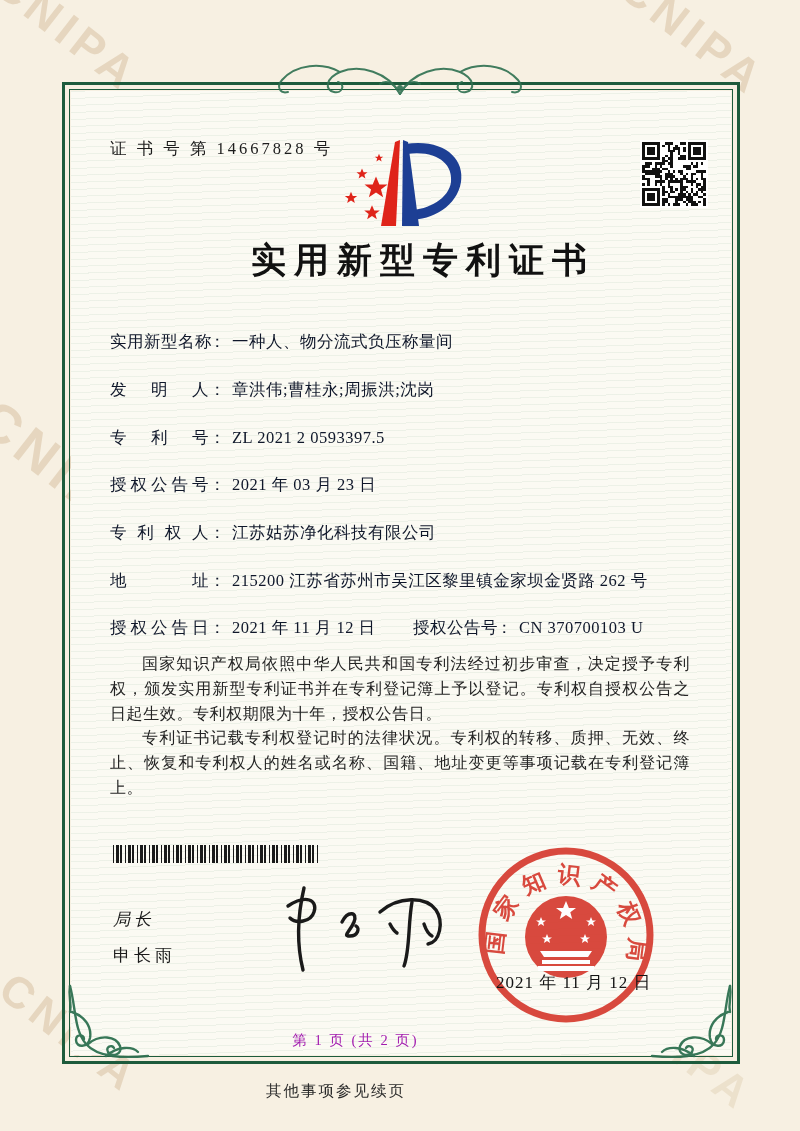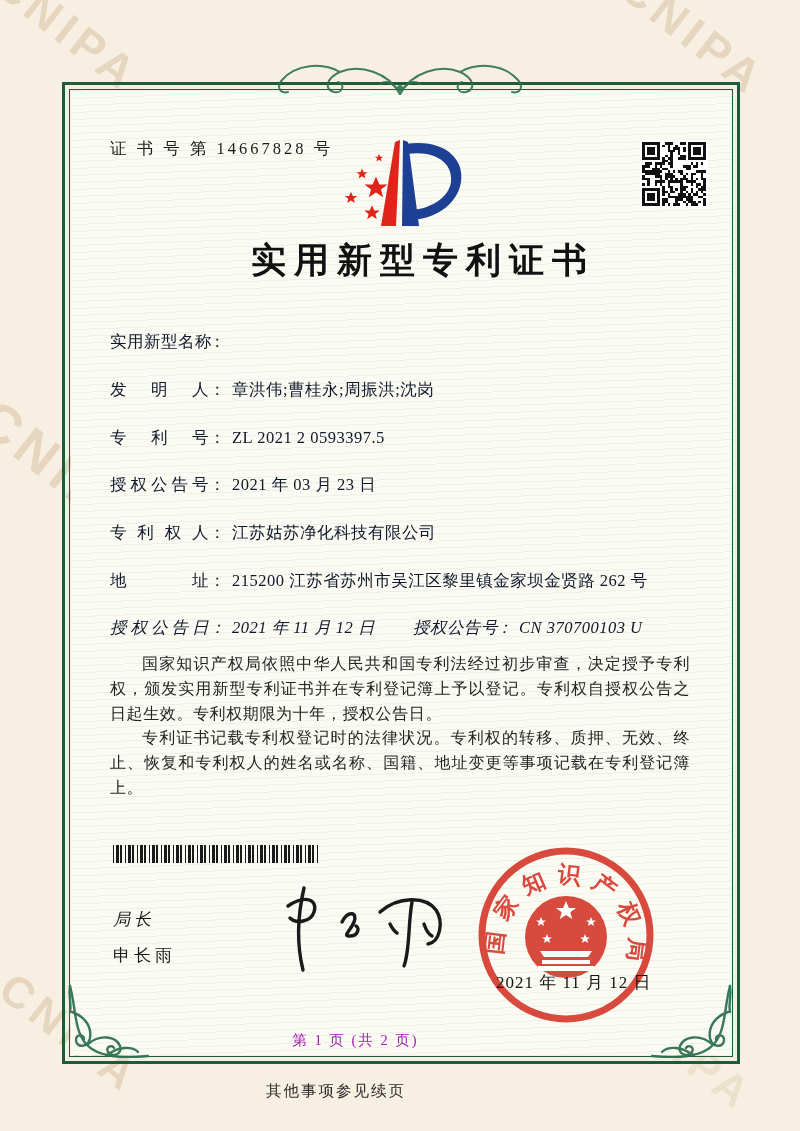--- a/index.html
+++ b/index.html
@@ -407,20 +407,21 @@
         <rect x="0" y="18" width="7" height="7" fill="#111"></rect>
         <rect x="1" y="19" width="5" height="5" fill="#fff"></rect>
         <rect x="2" y="20" width="3" height="3" fill="#111"></rect>
       </svg>
 
     <div class="title">实用新型专利证书</div>
 
     <div class="field-row" style="top:331px;">
       <span class="field-label">实用新型名称</span>
         <span class="field-colon">：</span>
+      <span class="field-value">一种人、物分流式负压称量间</span>
     </div>
     <div class="field-row" style="top:379px;">
       <span class="field-label">发明人</span>
         <span class="field-colon">：</span>
       <span class="field-value">章洪伟;曹桂永;周振洪;沈岗</span>
     </div>
     <div class="field-row" style="top:427px;">
       <span class="field-label">专利号</span>
         <span class="field-colon">：</span>
       <span class="field-value">ZL 2021 2 0593397.5</span>
@@ -433,21 +434,21 @@
     <div class="field-row" style="top:522px;">
       <span class="field-label">专利权人</span>
         <span class="field-colon">：</span>
       <span class="field-value">江苏姑苏净化科技有限公司</span>
     </div>
     <div class="field-row" style="top:570px;">
       <span class="field-label">地址</span>
         <span class="field-colon">：</span>
       <span class="field-value">215200 江苏省苏州市吴江区黎里镇金家坝金贤路 262 号</span>
     </div>
-    <div class="field-row" style="top:617px;font-style:italic;">
+    <div class="field-row" style="top:617px;">
       <span class="field-label">授权公告日</span>
         <span class="field-colon">：</span>
       <span class="field-value">2021 年 11 月 12 日</span>
       <span class="grant-pair2">
         <span class="field-label">授权公告号</span>
           <span class="field-colon">：</span>
         <span class="field-value">CN 370700103 U</span>
       </span>
     </div>
 

